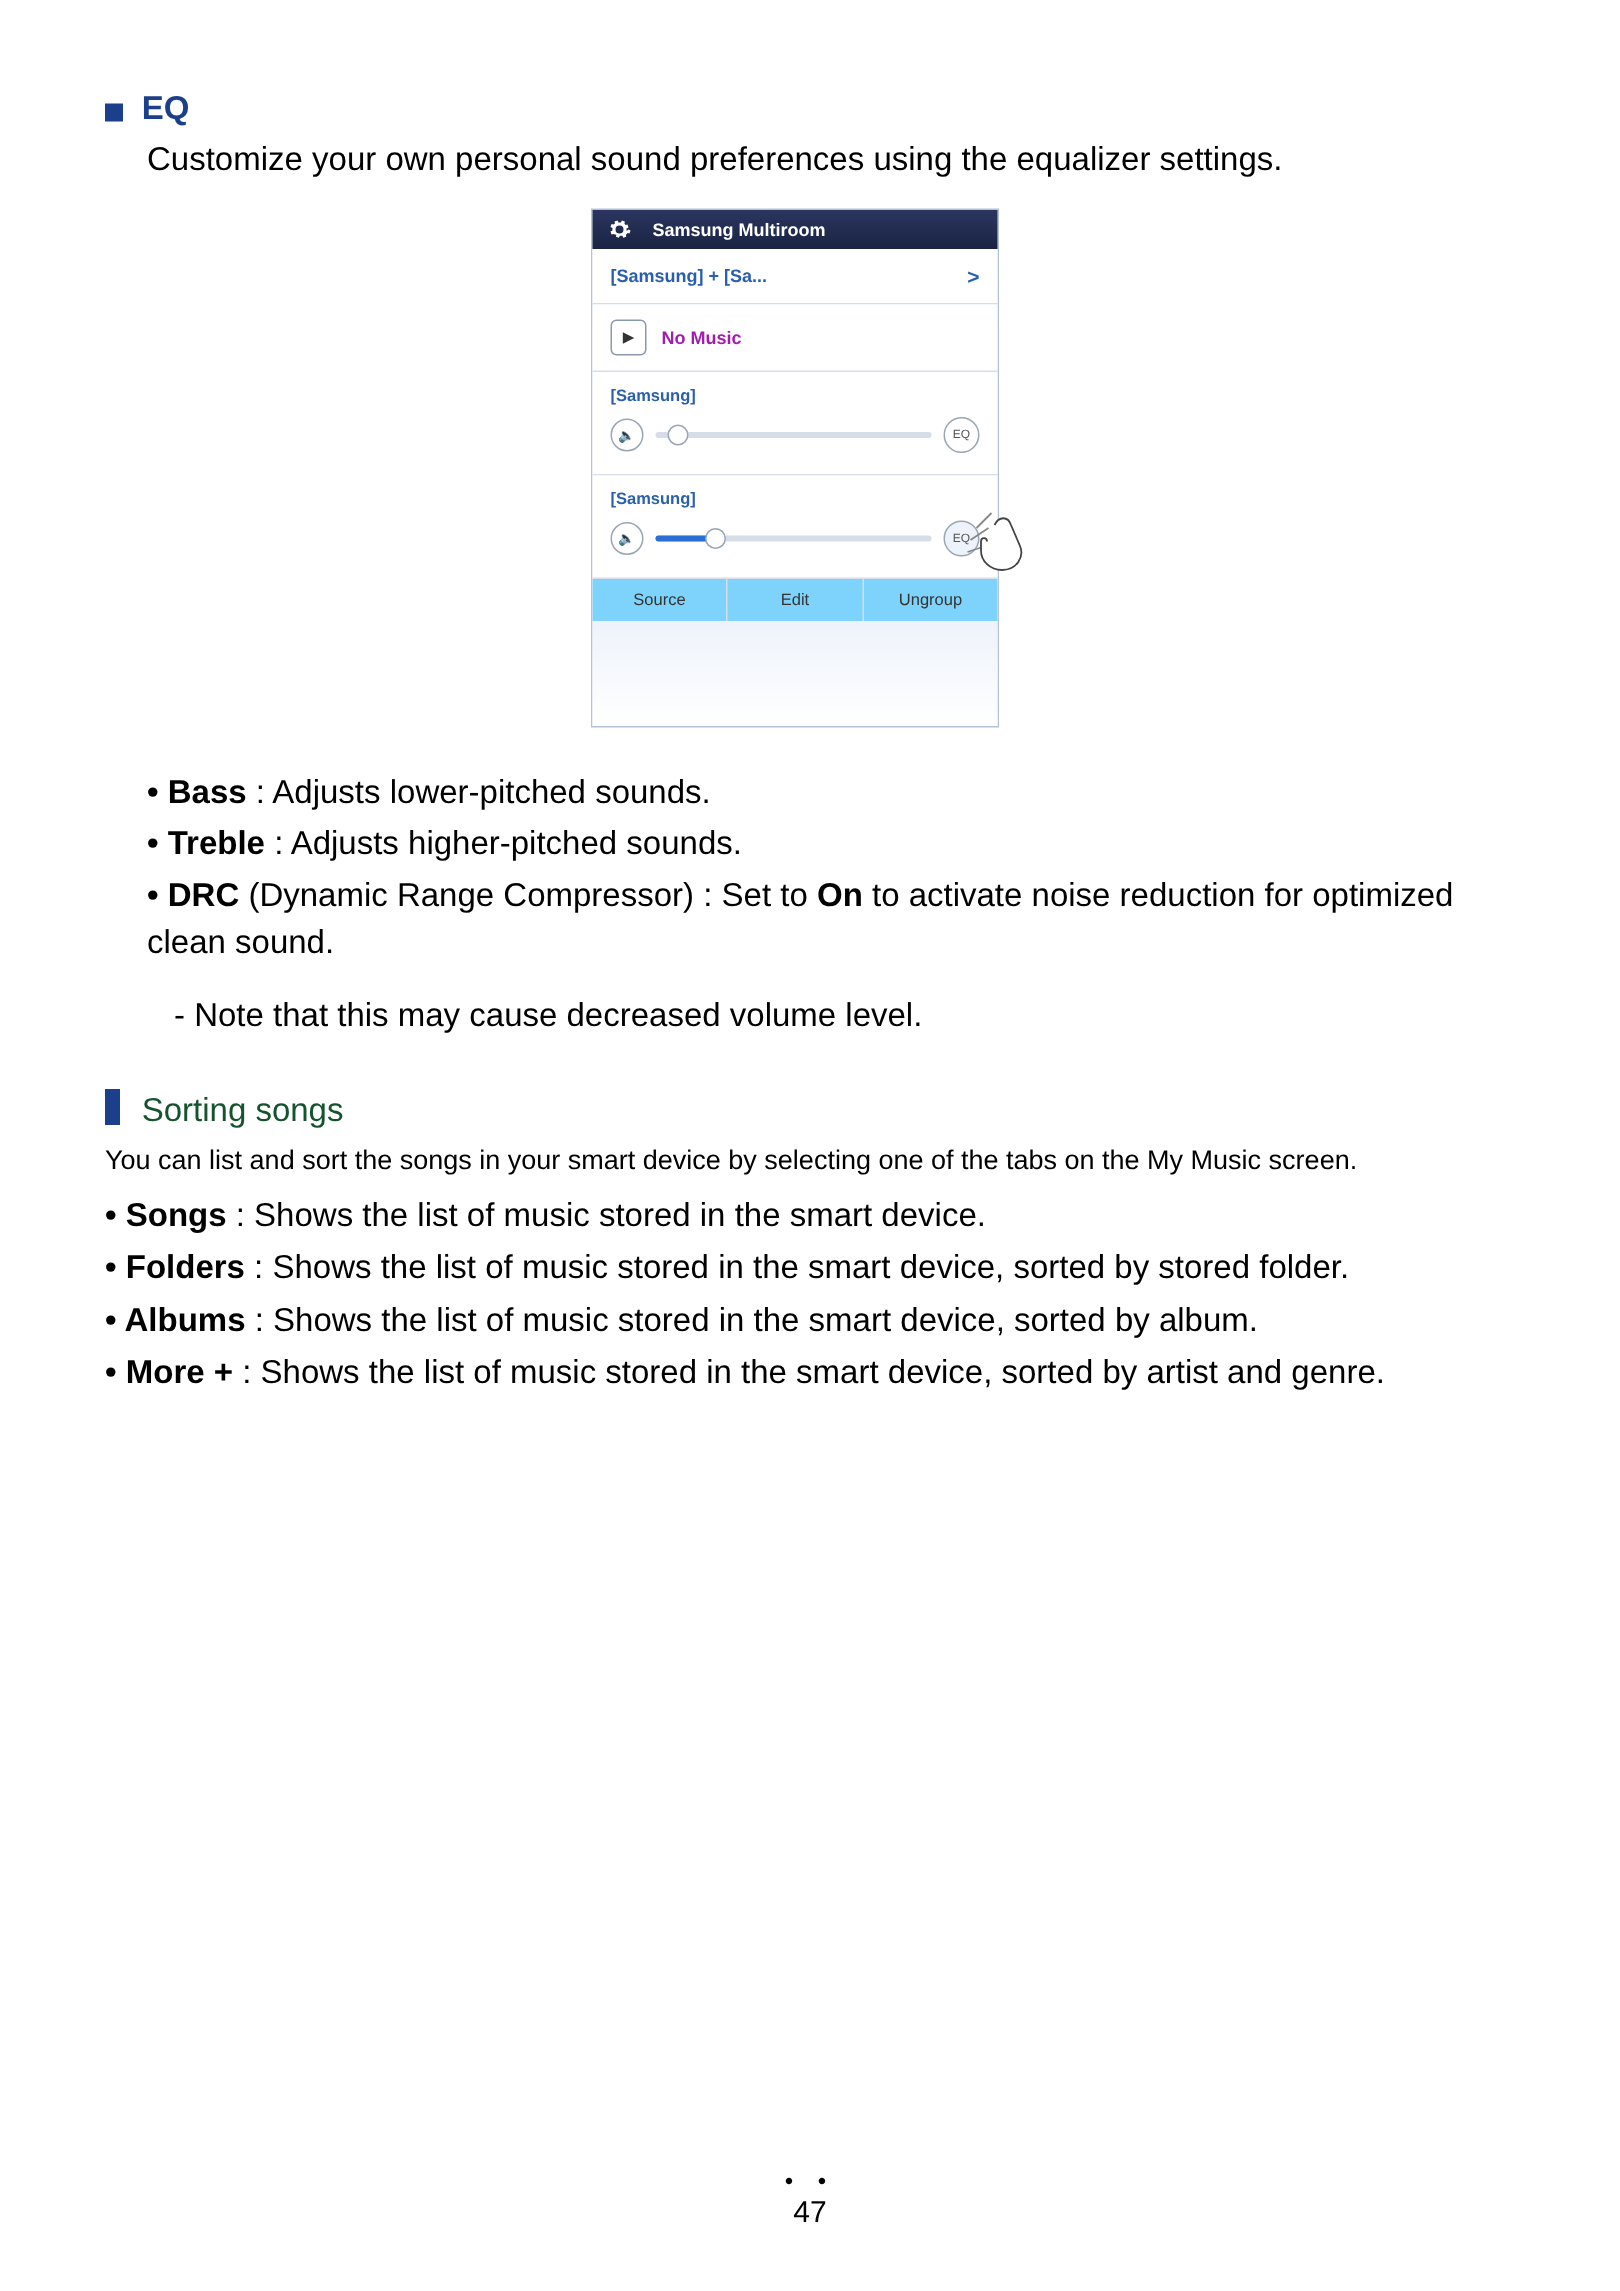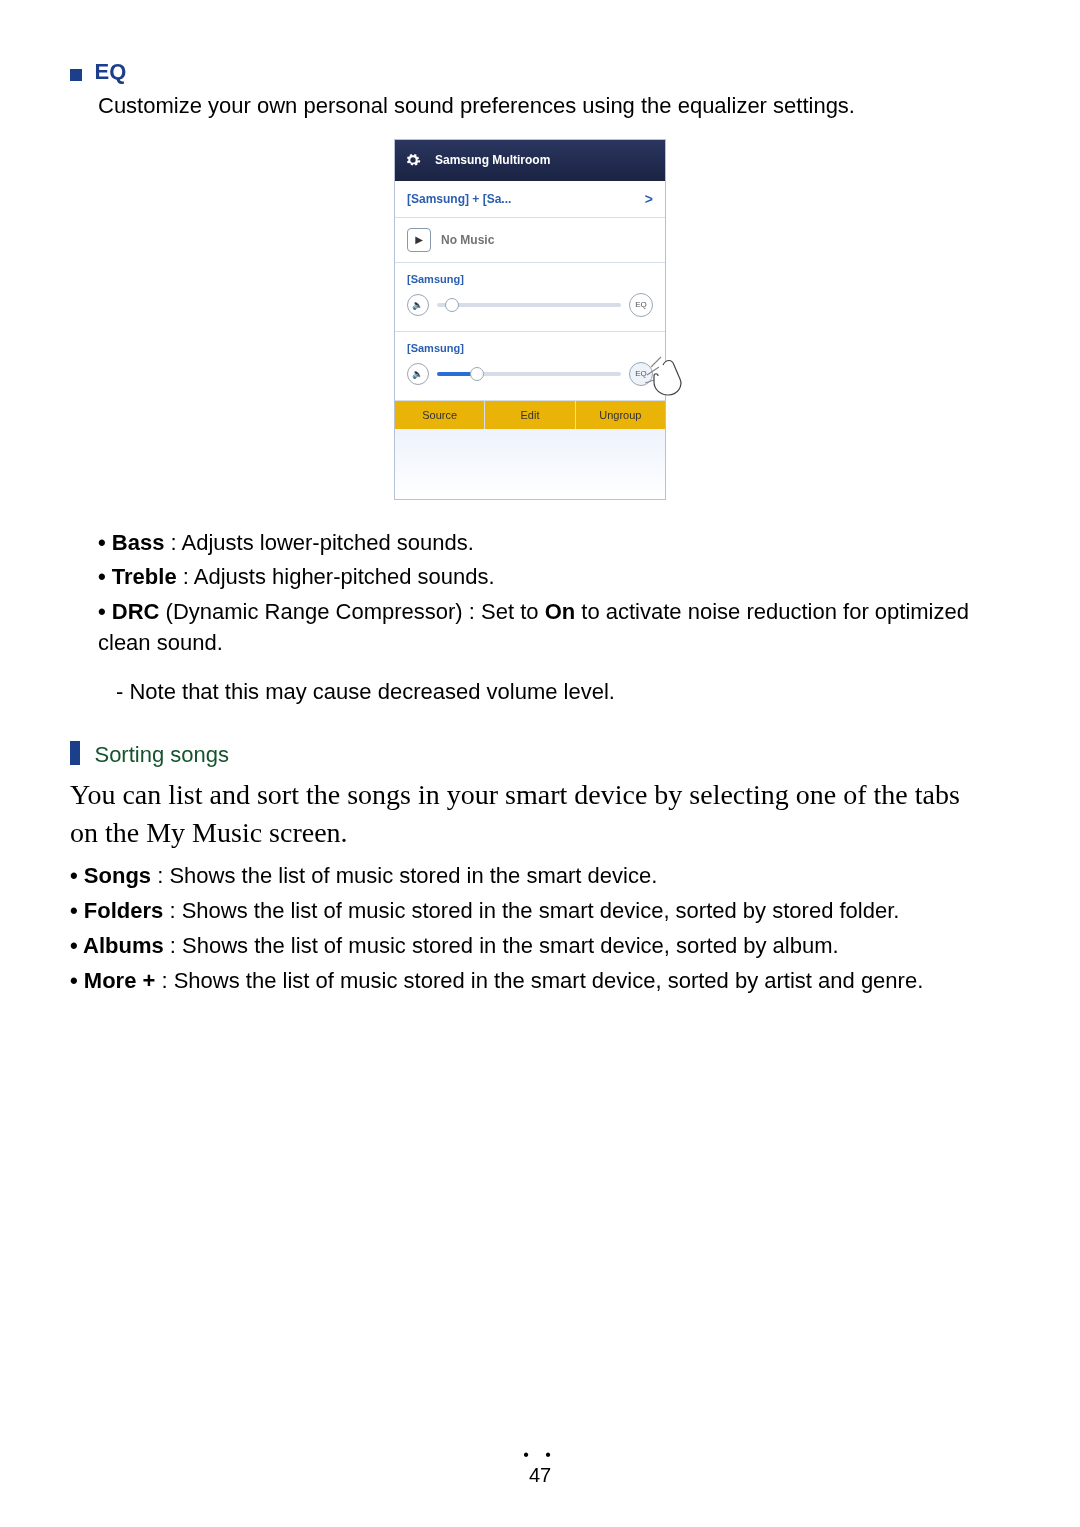--- a/index.html
+++ b/index.html
@@ -13,53 +13,53 @@
     box-sizing: border-box;
   }
   .page {
     padding: 59px 90px 0 70px;
   }
   .sq-bullet-blue { display:inline-block; width:12px; height:12px; background:#1b3f8b; margin-right:8px; vertical-align:middle;}
   .sq-bullet-tall { display:inline-block; width:10px; height:24px; background:#1b3f8b; margin-right:10px; vertical-align:-3px;}
   .eq-title { color:#1b3f8b; font-weight:bold; font-size:22px; }
   .fill-title { color:#14532d; font-weight:normal; font-size:22px; }
   .para { font-size:22px; line-height:1.35; margin-top:6px; margin-left:28px; }
-  .para2 { font-size:28px; line-height:1.35; margin-top:8px;font-family:Liberation Serif, serif; }
+  .para2 { font-size:18px; line-height:1.35; margin-top:8px; }
   ul.bullets { list-style:none; padding:0; margin:14px 0 0 28px; }
   ul.bullets li { font-size:22px; line-height:1.4; padding-left:0; margin-bottom:4px; }
   ul.bullets li::before { content:"•  "; font-weight:bold; }
   ul.bullets2 { list-style:none; padding:0; margin:10px 0 0 0; }
   ul.bullets2 li { font-size:22px; line-height:1.4; padding-left:0; margin-bottom:4px; }
   ul.bullets2 li::before { content:"•  "; font-weight:bold; }
   .sub-dash { font-size:22px; margin-left:46px; margin-top:20px; }
   .b { font-weight:bold;margin-top:48px; }
 
   
   .phone-wrap { width:100%; display:flex; justify-content:center; margin:18px 0 28px 0; position:relative; }
   .phone { width:270px; border:1px solid #b5c2d6; background:linear-gradient(#e7eef8,#fff); position:relative; }
-  .ph-header { background:linear-gradient(#2b3660,#1a2342); color:#fff; height:41px; display:flex; align-items:center; padding:0 10px; font-size:12px; font-weight:bold; }
+  .ph-header { background:linear-gradient(#2b3660,#1a2342); color:#fff; height:26px; display:flex; align-items:center; padding:0 10px; font-size:12px; font-weight:bold; }
   .gear { width:16px; height:16px; margin-right:14px; display:inline-block; position:relative; }
   .gear svg { display:block; }
   .ph-row { border-bottom:1px solid #d6deea; padding:10px 12px; background:#fff; }
   .ph-row.room { display:flex; align-items:center; justify-content:space-between; color:#2a5fb0; font-size:12px; font-weight:bold;}
   .chev { color:#2a5fb0; font-size:14px; font-weight:bold;}
   .nomusic { display:flex; align-items:center; gap:10px; background:#fff;}
   .play-circ { width:22px; height:22px; border:1px solid #8a98ab; border-radius:4px; display:flex; align-items:center; justify-content:center; font-size:10px; color:#333;}
-  .nm-text { font-size:12px; font-weight:bold; color:#737373;}
+  .nm-text { font-size:12px; font-weight:bold; color:#a21caf;}
   .spk-block { padding:10px 12px 14px 12px; background:#fff; }
   .spk-label { color:#2a5fb0; font-size:11px; font-weight:bold; margin-bottom:8px; }
   .spk-ctrl { display:flex; align-items:center; gap:8px; }
   .vol-ico { width:20px; height:20px; border:1px solid #9aa6b6; border-radius:50%; display:flex; align-items:center; justify-content:center; font-size:9px; color:#555;}
   .slider { flex:1; height:4px; background:#d6dde8; border-radius:2px; position:relative; }
   .slider .fill { position:absolute; left:0; top:0; bottom:0; width:0; background:#2a6fd6; border-radius:2px;}
   .slider .thumb { position:absolute; top:50%; transform:translate(-50%,-50%); width:12px; height:12px; border:1px solid #9aa6b6; border-radius:50%; background:#fff;}
   .eq-ico { width:22px; height:22px; border:1px solid #9aa6b6; border-radius:50%; display:flex; align-items:center; justify-content:center; font-size:8px; color:#555; background:#fff;}
   .eq-ico.hl { background:#eef3fb; }
   .btn-row { display:flex; border-top:1px solid #d6deea; background:#fff;}
-  .btn-row button { flex:1; border:none; border-right:1px solid #d6deea; background:#eab308; font-size:11px; padding:8px 0; color:#333;}
+  .btn-row button { flex:1; border:none; border-right:1px solid #d6deea; background:#7dd3fc; font-size:11px; padding:8px 0; color:#333;}
   .btn-row button:last-child { border-right:none; }
   .ph-footer { height:70px; background:linear-gradient(#eef3fb,#fff);}
   .finger { position:absolute; right:-32px; bottom:96px; }
   .finger svg { display:block; }
 
   .footer { position:absolute; left:0; right:0; bottom:40px; text-align:center; font-size:20px; }
   .footer .dots { letter-spacing:6px; font-size:16px; color:#000;}
 </style>
 </head>
 <body>

